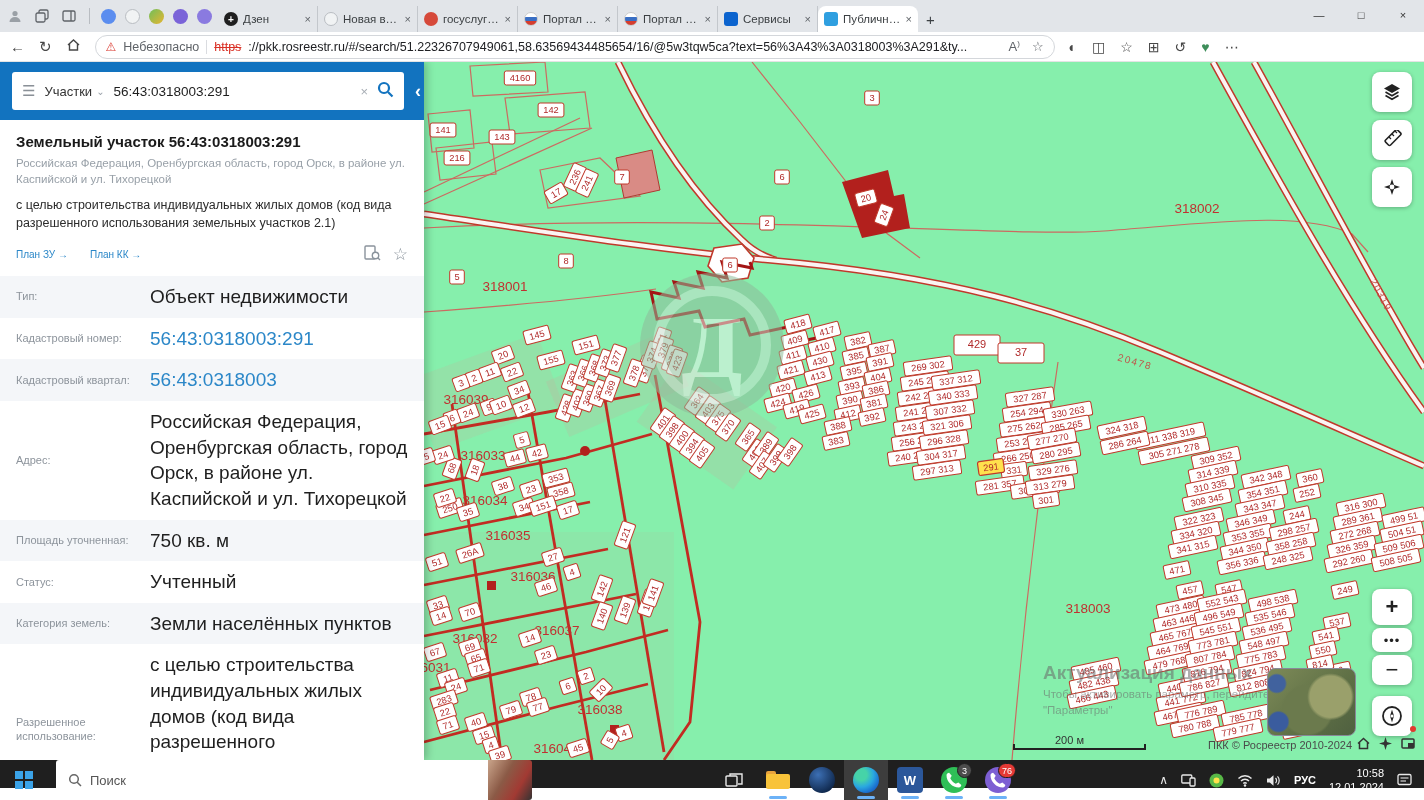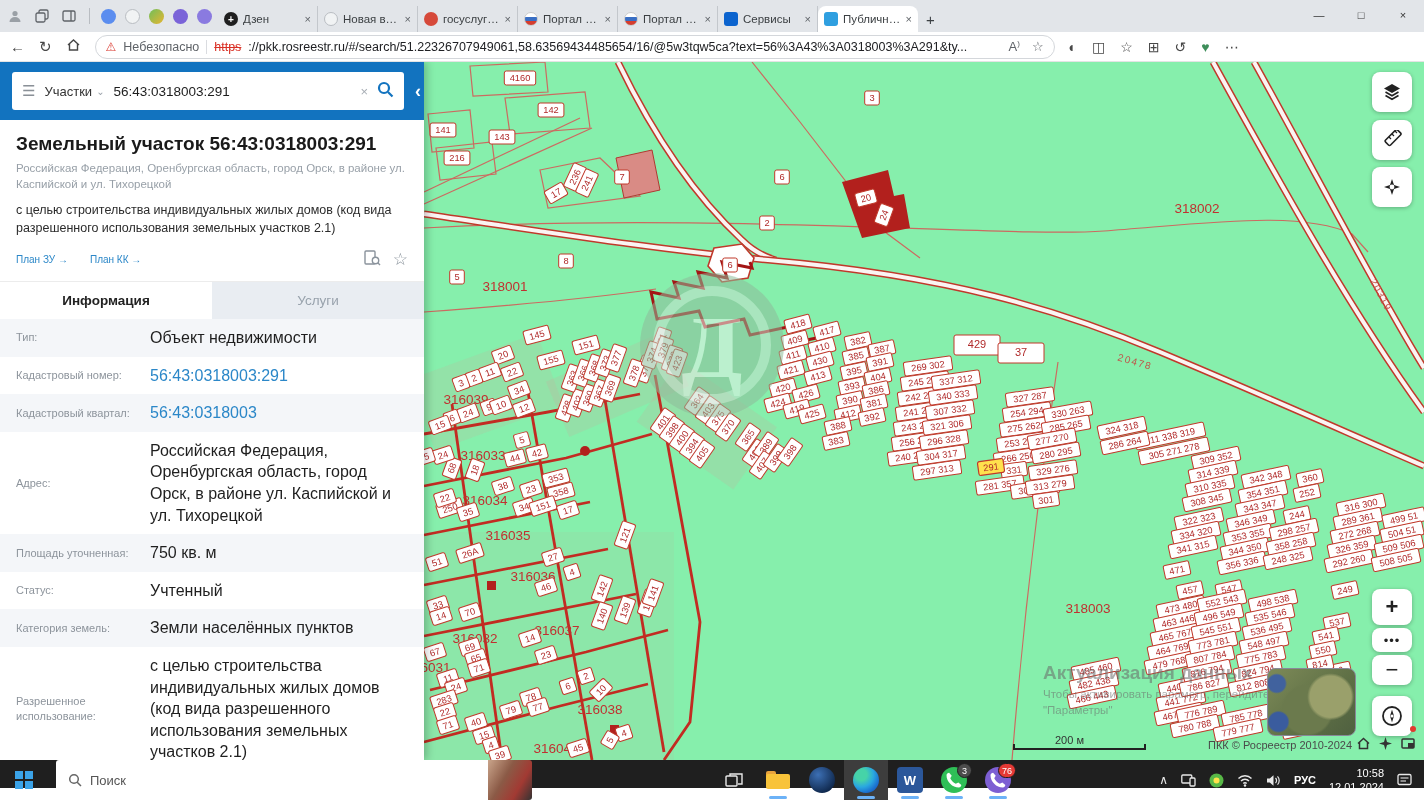--- a/index.html
+++ b/index.html
@@ -72,35 +72,35 @@
   
   .panel{position:absolute;left:0;top:0;width:424px;height:698px;z-index:30;background:#fff;box-shadow:3px 0 8px rgba(0,0,0,.22);overflow:hidden}
   .p-head{height:58px;background:#1273bf;display:flex;align-items:center;padding:0 20px 0 12px;position:relative}
   .searchbox{flex:1;height:38px;background:#fff;border-radius:3px;display:flex;align-items:center;gap:9px;padding:0 10px}
   .sb-burger{color:#8a9097;font-size:15px}
   .sb-cat{font-size:13px;color:#333;display:flex;align-items:center;gap:4px}
   .sb-chev{color:#9aa2aa;font-size:10px}
   .sb-val{flex:1;font-size:13.5px;color:#1d1d1d;border:none;outline:none;font-family:inherit}
   .sb-clear{color:#a7adb4;font-size:13px}
   .p-collapse{position:absolute;right:3px;top:50%;transform:translateY(-50%);color:#fff;font-size:18px;font-weight:bold}
-  .p-title{font-size:19px;font-weight:bold;color:#1a1a1a;margin:13px 16px 0}
+  .p-title{font-size:15px;font-weight:bold;color:#1a1a1a;margin:13px 16px 0}
   .p-addr{font-size:11.5px;color:#98a0a8;margin:6px 16px 0;line-height:1.35}
   .p-desc{font-size:12.5px;color:#2b2b2b;margin:10px 16px 0;line-height:1.4}
   .p-links{display:flex;align-items:center;gap:22px;margin:12px 16px 11px}
   .p-link{color:#2b87c8;font-size:10px}
   .p-links-right{margin-left:auto;display:flex;gap:12px;align-items:center;color:#8a939c}
   .ptabs{display:flex;height:38px;border-top:1px solid #ececec}
   .ptab{flex:1;display:flex;align-items:center;justify-content:center;font-size:13.5px}
   .ptab.on{background:#fff;color:#222;font-weight:bold}
   .ptab.off{background:#e9edf2;color:#98a2ac}
   .itable{}
   .irow{display:flex;padding:8px 0;align-items:center}
   .irow:nth-child(odd){background:#f4f6f9}
   .ilabel{width:150px;padding-left:16px;font-size:11px;color:#8d949c;flex:0 0 auto;line-height:1.35}
-  .ivalue{flex:1;font-size:16px;color:#1f1f1f;padding-right:14px;line-height:1.35}
+  .ivalue{flex:1;font-size:19px;color:#1f1f1f;padding-right:14px;line-height:1.35}
   .ivalue.link{color:#2b87c8}
   
   .taskbar{height:28px;background:#1f1f1f;position:relative;color:#fff}
   .tk{position:absolute;top:0;height:40px;display:flex;align-items:center;justify-content:center}
   .start{left:0;width:48px}
   .start-grid{display:grid;grid-template-columns:8px 8px;grid-template-rows:8px 8px;gap:1.5px}
   .start-grid span{background:#3ba3e8}
   .tsearch{left:56px;width:432px;background:#fff;border-radius:3px 0 0 3px;color:#555;justify-content:flex-start;padding-left:12px;gap:8px;font-size:13px}
   .tphoto{left:488px;width:44px;border-radius:0 3px 3px 0;background:linear-gradient(120deg,#caa58b,#8b5a46 40%,#a23a33 70%,#333)}
   .taskview{left:712px;width:44px}
@@ -1434,24 +1434,20 @@
           <svg width="17" height="16" viewBox="0 0 17 16">
               <rect x="1" y="1" width="10" height="13" rx="1" fill="none" stroke="#8a939c" stroke-width="1.4"></rect>
               <circle cx="11.5" cy="10.5" r="3.2" fill="#fff" stroke="#8a939c" stroke-width="1.4"></circle>
               <line x1="13.8" y1="12.8" x2="16" y2="15" stroke="#8a939c" stroke-width="1.4"></line>
             </svg>
         </span>
         <span style="font-size:17px">☆</span>
       </span>
     </div>
 
-    <div class="ptabs">
-      <div class="ptab on">Информация</div>
-      <div class="ptab off">Услуги</div>
-    </div>
 
     <div class="itable" id="info-table">
         <div class="irow">
           <div class="ilabel">Тип:</div>
           <div class="ivalue">Объект недвижимости</div>
         </div>
         <div class="irow">
           <div class="ilabel">Кадастровый номер:</div>
           <div class="ivalue link">56:43:0318003:291</div>
         </div>

